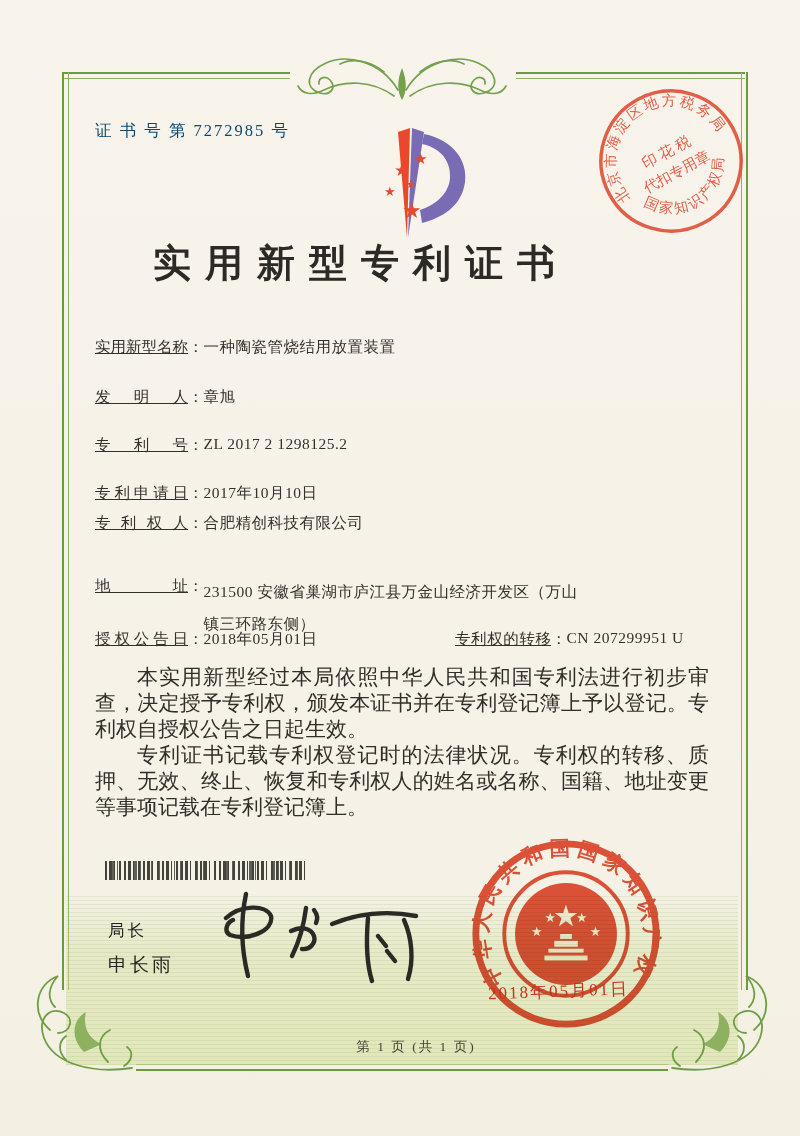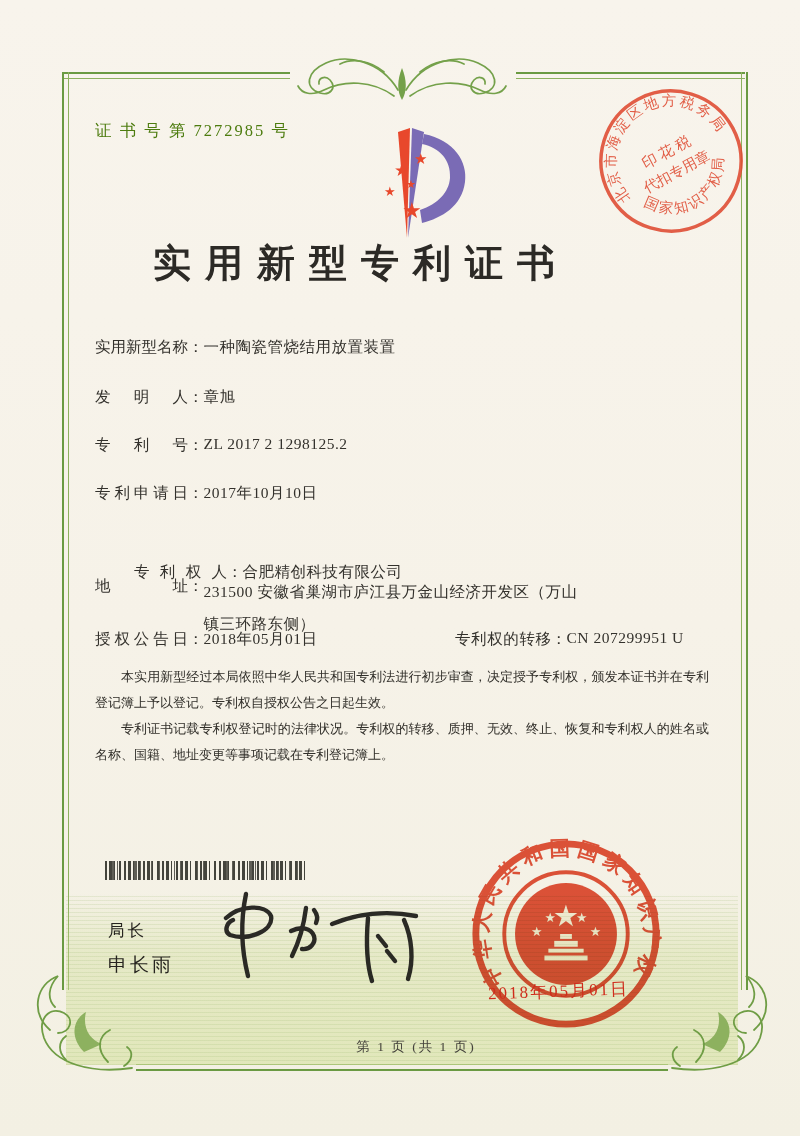--- a/index.html
+++ b/index.html
@@ -15,36 +15,36 @@
   .v-line{width:4px;border-left:2px solid #6a9a42;border-right:1px solid #8db15f;}
   .v-line.right{border-left:1px solid #8db15f;border-right:2px solid #6a9a42;}
   
   .green-band{
     left:66px;top:893px;width:672px;height:172px;
     background:
       repeating-linear-gradient(0deg, rgba(140,175,95,.16) 0 1px, rgba(0,0,0,0) 1px 4px),
       linear-gradient(180deg, rgba(205,219,150,0) 0%, rgba(208,221,152,.38) 35%, rgba(210,223,152,.55) 100%);
   }
   
-  .cert-no{left:95px;top:120px;font-size:16.5px;letter-spacing:2px;color:#4d7c0f;}
+  .cert-no{left:95px;top:120px;font-size:16.5px;letter-spacing:2px;color:#0c4a6e;}
   .title{
     left:0;top:238px;width:708px;text-align:center;
     font-size:38px;font-weight:700;letter-spacing:14px;padding-left:14px;box-sizing:border-box;
     color:#2c2a26;
   }
   
   .frow{left:95px;font-size:15.5px;color:#33312c;white-space:nowrap;}
-  .flabel{display:inline-block;width:93px;text-align:justify;text-align-last:justify;vertical-align:top;}
+  .flabel{display:inline-block;width:93px;text-align:justify;text-align-last:justify;vertical-align:top;text-decoration:underline;}
   .fcolon{display:inline-block;vertical-align:top;}
   .fvalue{display:inline-block;vertical-align:top;letter-spacing:.5px;}
   .fvalue.wrap{white-space:normal;width:374px;line-height:32px;}
   .grant-right{left:455px;}
   .grant-right .flabel{width:96px;}
   
-  .body-text{left:95px;top:664px;width:614px;font-size:13px;line-height:26px;
+  .body-text{left:95px;top:664px;width:614px;font-size:21px;line-height:26px;
     text-align:justify;color:#302e29;}
   .body-text p{margin:0;text-indent:2em;}
   
   .barcode{
     left:105px;top:861px;width:200px;height:19px;opacity:.85;
     background:
       repeating-linear-gradient(90deg,#26261f 0 2px,rgba(0,0,0,0) 2px 4px,#26261f 4px 7px,rgba(0,0,0,0) 7px 9px,#26261f 9px 10px,rgba(0,0,0,0) 10px 14px,#26261f 14px 16px,rgba(0,0,0,0) 16px 19px),
       repeating-linear-gradient(90deg,rgba(38,38,31,.85) 0 1px,rgba(0,0,0,0) 1px 6px,rgba(38,38,31,.85) 6px 9px,rgba(0,0,0,0) 9px 12px,rgba(38,38,31,.85) 12px 13px,rgba(0,0,0,0) 13px 23px);
   }
   
@@ -140,21 +140,21 @@
 </div>
 <div class="abs frow" style="top:387px;">
   <span class="flabel">发明人</span><span class="fcolon">：</span><span class="fvalue">章旭</span>
 </div>
 <div class="abs frow" style="top:435px;">
   <span class="flabel">专利号</span><span class="fcolon">：</span><span class="fvalue">ZL 2017 2 1298125.2</span>
 </div>
 <div class="abs frow" style="top:483px;">
   <span class="flabel">专利申请日</span><span class="fcolon">：</span><span class="fvalue">2017年10月10日</span>
 </div>
-<div class="abs frow" style="top:562px;margin-left:39px;">
+<div class="abs frow" style="top:513px;">
   <span class="flabel">专利权人</span><span class="fcolon">：</span><span class="fvalue">合肥精创科技有限公司</span>
 </div>
 <div class="abs frow" style="top:576px;">
   <span class="flabel">地址</span><span class="fcolon">：</span><span class="fvalue wrap">231500 安徽省巢湖市庐江县万金山经济开发区（万山镇三环路东侧）</span>
 </div>
 <div class="abs frow" style="top:629px;">
   <span class="flabel">授权公告日</span><span class="fcolon">：</span><span class="fvalue">2018年05月01日</span>
 </div>
 <div class="abs frow grant-right" style="top:629px;">
   <span class="flabel">专利权的转移</span><span class="fcolon">：</span><span class="fvalue">CN 207299951 U</span>

